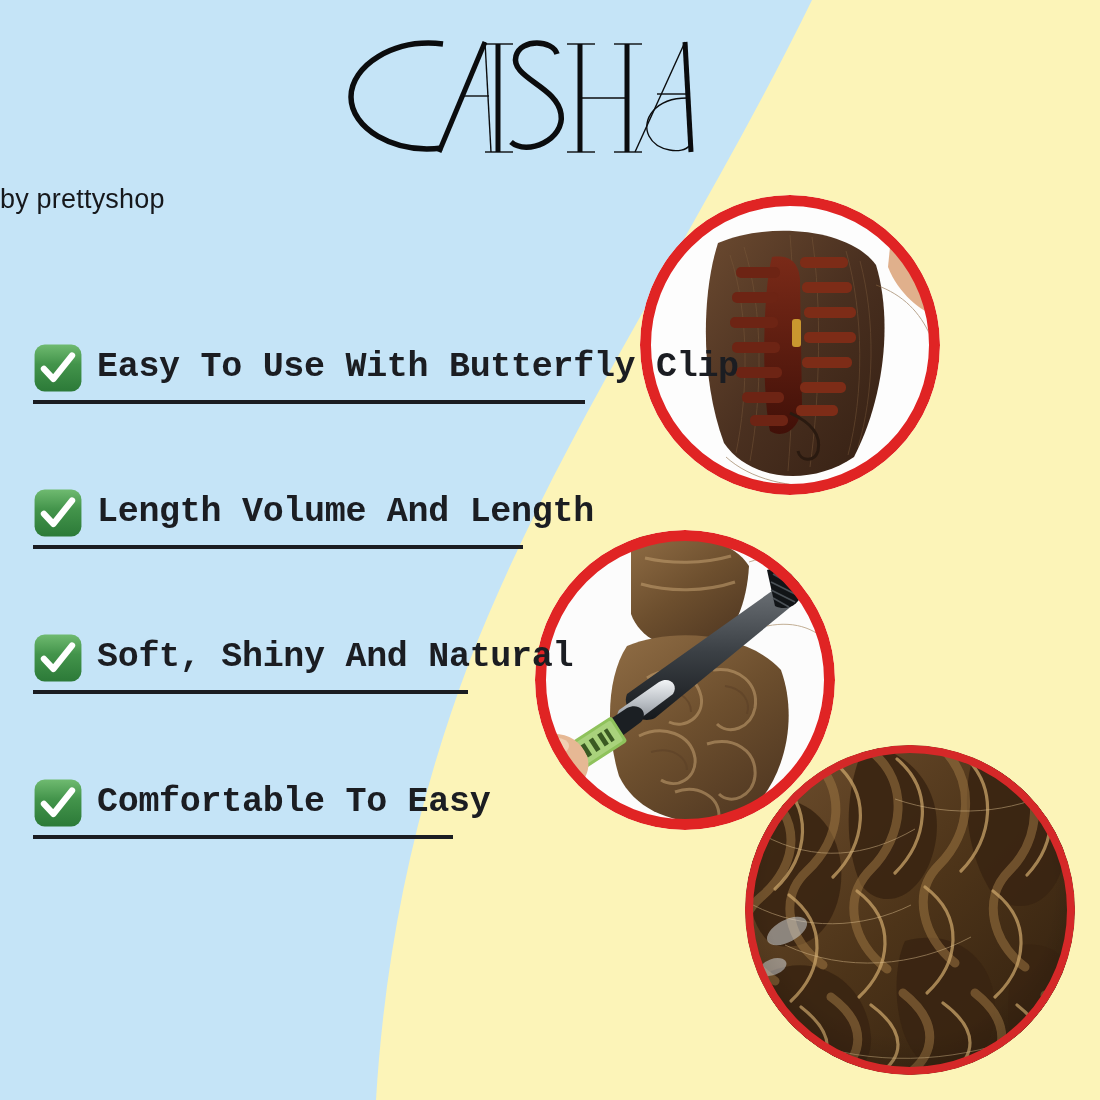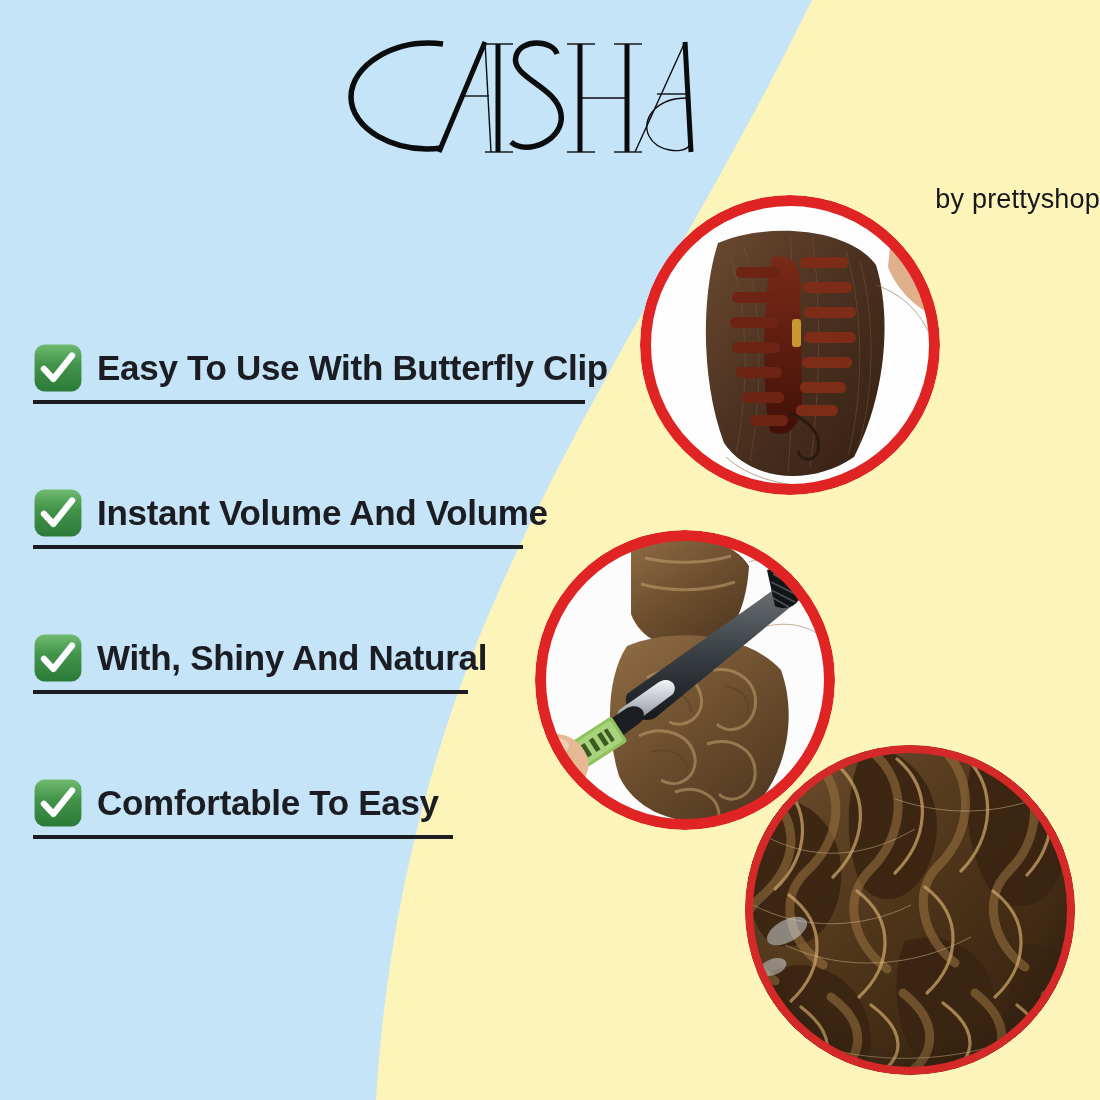--- a/index.html
+++ b/index.html
@@ -22,21 +22,21 @@
     position:absolute; inset:0;
     width:1100px; height:1100px;
     display:block;
   }
 
   
   #brand {
     position:absolute;
     left:0; top:28px;
     width:1100px;
-    text-align:right;
+    text-align:left;
     z-index:5;
     pointer-events:none;
   }
   #logo-wrap { width:1100px; height:150px; }
   #logo-svg { display:block; margin:0 auto; }
   #brand-sub {
     margin-top:6px;
     font-family:"Liberation Sans", sans-serif;
     font-size:27px;
     font-weight:400;
@@ -61,21 +61,21 @@
   .feature:last-child { margin-bottom:0; }
 
   .check-icon {
     flex:0 0 auto;
     width:50px; height:50px;
     margin-right:14px;
     display:block;
   }
 
   .feature-text {
-    font-family:Liberation Sans, sans-serif;
+    font-family:Liberation Mono, monospace;
     font-size:35px;
     font-weight:700;
     color:#1b1d22;
     letter-spacing:-.3px;
     white-space:nowrap;
     line-height:1;
     padding-bottom:2px;
   }
 
   .feature-rule {
@@ -179,31 +179,31 @@
       </svg>
       <span class="feature-text">Easy To Use With Butterfly Clip</span>
       <span class="feature-rule rule-w1"></span>
     </div>
 
     <div class="feature">
       <svg class="check-icon" viewBox="0 0 64 64">
         <rect x="2" y="2" width="60" height="60" rx="13" ry="13" fill="url(#g1)"></rect>
         <path d="M14 33 L 26 46 L 50 16" fill="none" stroke="#ffffff" stroke-width="8" stroke-linecap="round" stroke-linejoin="round"></path>
       </svg>
-      <span class="feature-text">Instant Volume And Volume</span>
+      <span class="feature-text">Length Volume And Length</span>
       <span class="feature-rule rule-w2"></span>
     </div>
 
 
     <div class="feature">
       <svg class="check-icon" viewBox="0 0 64 64">
         <rect x="2" y="2" width="60" height="60" rx="13" ry="13" fill="url(#g1)"></rect>
         <path d="M14 33 L 26 46 L 50 16" fill="none" stroke="#ffffff" stroke-width="8" stroke-linecap="round" stroke-linejoin="round"></path>
       </svg>
-      <span class="feature-text">With, Shiny And Natural</span>
+      <span class="feature-text">Soft, Shiny And Natural</span>
       <span class="feature-rule rule-w4"></span>
     </div>
 
     <div class="feature">
       <svg class="check-icon" viewBox="0 0 64 64">
         <rect x="2" y="2" width="60" height="60" rx="13" ry="13" fill="url(#g1)"></rect>
         <path d="M14 33 L 26 46 L 50 16" fill="none" stroke="#ffffff" stroke-width="8" stroke-linecap="round" stroke-linejoin="round"></path>
       </svg>
       <span class="feature-text">Comfortable To Easy</span>
       <span class="feature-rule rule-w5"></span>

